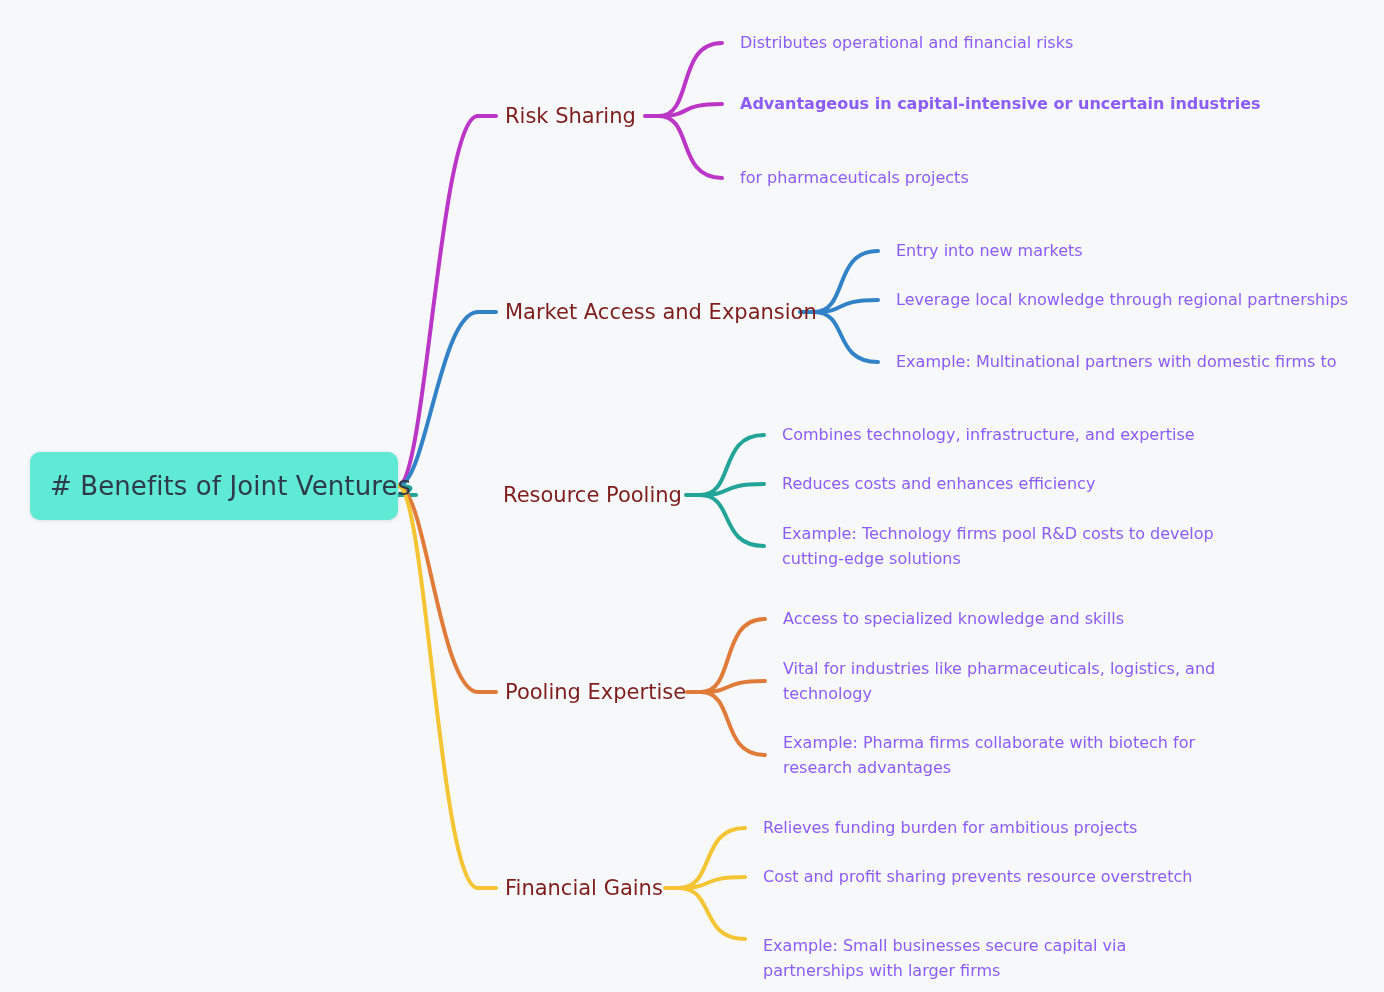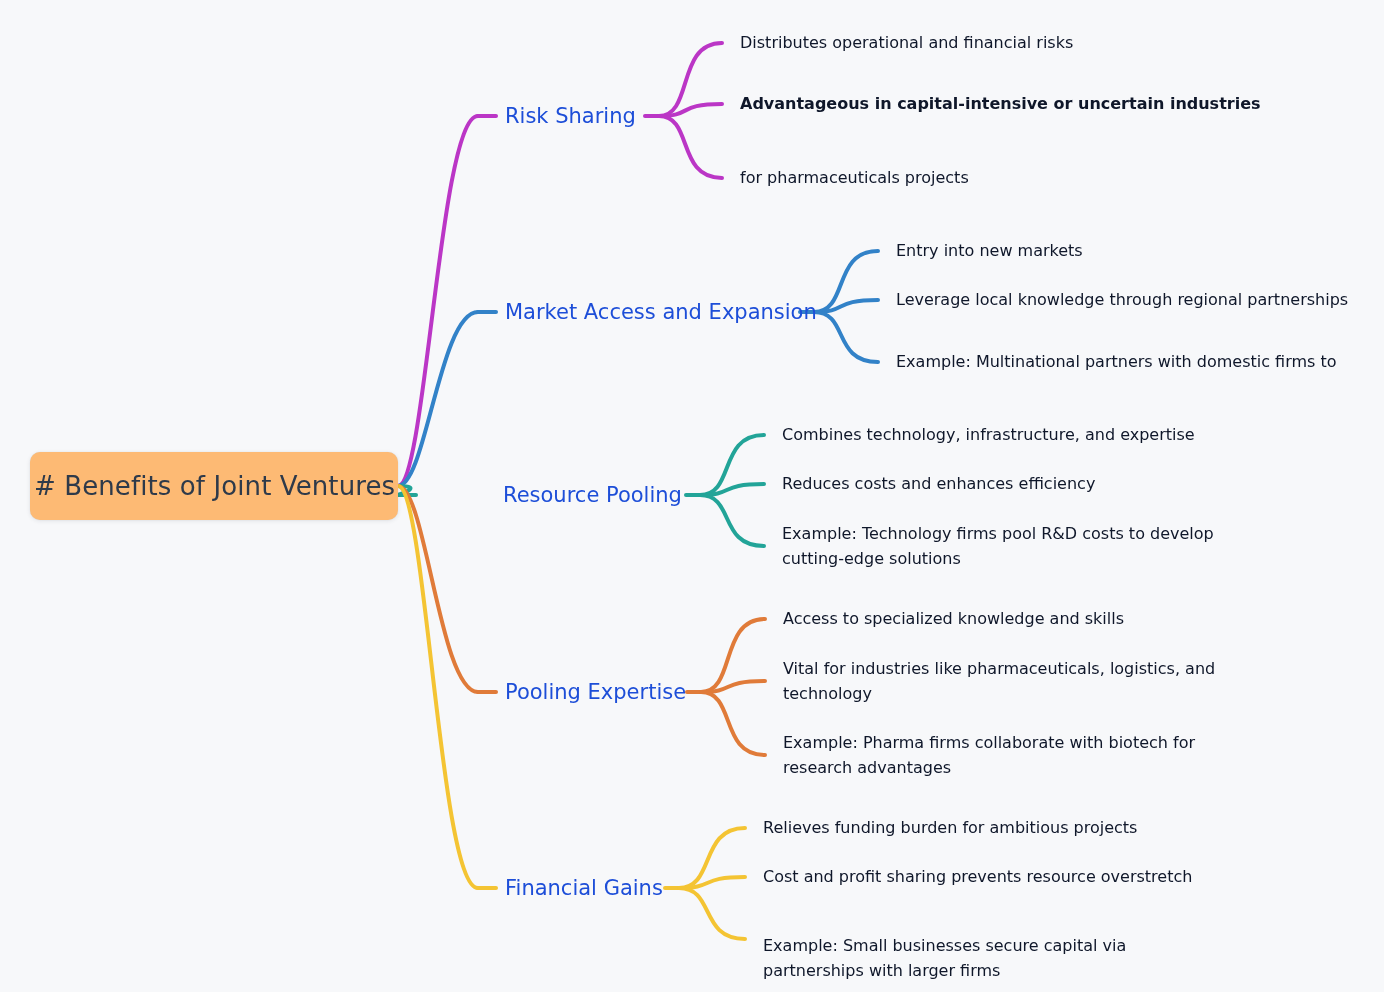--- a/index.html
+++ b/index.html
@@ -28,47 +28,47 @@
     width: 1384px;
     height: 992px;
     pointer-events: none;
   }
   .root-node {
     position: absolute;
     left: 30px;
     top: 452px;
     width: 368px;
     height: 68px;
-    background: #fdba74;
+    background: #5eead4;
     border-radius: 10px;
     box-shadow: 0 1px 4px rgba(30,40,60,0.10), 0 0 1px rgba(30,40,60,0.12);
     display: flex;
     align-items: center;
     box-sizing: border-box;
-    padding-left: 4px;
+    padding-left: 20px;
   }
   .root-label {
     font-size: 26px;
     color: #2e3a4a;
     font-family: "DejaVu Sans", sans-serif;
     letter-spacing: 0.1px;
     white-space: nowrap;
   }
   .branch-label {
     position: absolute;
     font-size: 21px;
-    color: #1d4ed8;
+    color: #7f1d1d;
     white-space: nowrap;
     transform: translateY(-50%);
     font-family: "DejaVu Sans", sans-serif;
   }
   .leaf-label {
     position: absolute;
     font-size: 16px;
-    color: #0f172a;
+    color: #8b5cf6;
     line-height: 24.5px;
     transform: translateY(-50%);
     font-family: "DejaVu Sans", sans-serif;
   }
   .leaf-label span {
     display: block;
     white-space: nowrap;
   }
 </style>
 </head>

